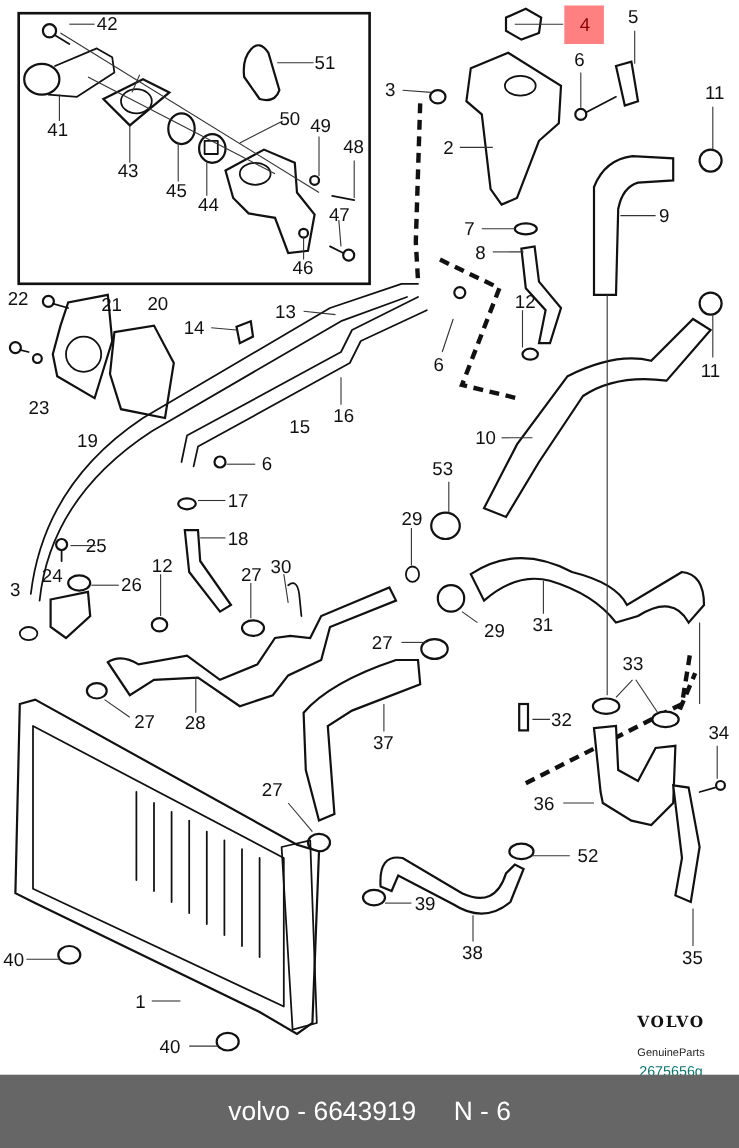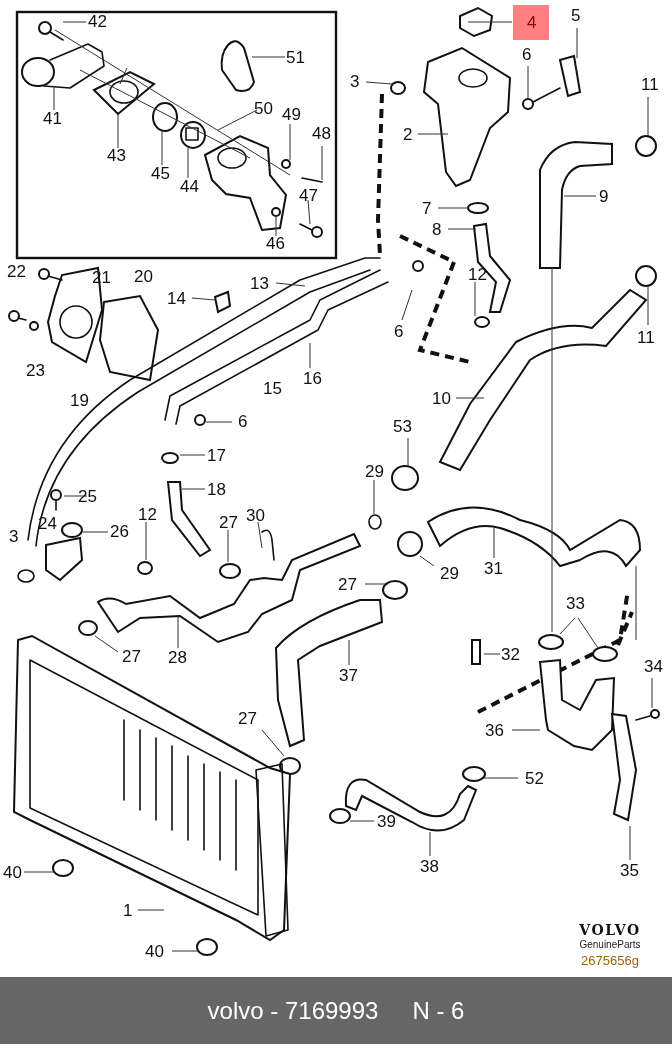--- a/index.html
+++ b/index.html
@@ -8,22 +8,22 @@
     #diagram text { font-family: "Liberation Sans", sans-serif; font-size: 17px; fill: #111; }
     .part { fill: none; stroke: #111; stroke-width: 1.6; stroke-linejoin: round; stroke-linecap: round; }
     .thick { fill: #fff; stroke: #111; stroke-width: 2; }
     .leader { stroke: #333; stroke-width: 1; }
     .dash { fill: none; stroke: #111; stroke-width: 4; stroke-dasharray: 9 6; }
     .inset { fill: none; stroke: #111; stroke-width: 2.4; }
     .hl { fill: #ff8080; }
     .hl-text { fill: #8b0000 !important; }
     #brand { position: absolute; left: 560px; top: 922px; width: 100px; text-align: center; }
     #brand .logo { font-family: "DejaVu Serif", serif; font-weight: bold; font-size: 14px; letter-spacing: 1.5px; color: #111; }
-    #brand .sub { font-size: 10px; color: #222; margin-top: 1px; }
-    #brand .code { font-size: 13px; color: #a16207; margin-top: 3px; }
+    #brand .sub { font-size: 10px; color: #222; margin-top: 14px; }
+    #brand .code { font-size: 13px; color: #0f766e; margin-top: 3px; }
     #footer { position: absolute; left: 0; top: 977px; width: 672px; height: 67px; background: #666666; color: #ffffff;
       display: flex; align-items: center; justify-content: center; font-size: 24px; font-family: "Liberation Sans", sans-serif; }
     #footer .gap { display: inline-block; width: 34px; }
   </style>
 </head>
 <body>
 
 <svg id="diagram" viewBox="0 0 672 975" xmlns="http://www.w3.org/2000/svg">
 
   <rect class="inset" x="17" y="12" width="319" height="246"></rect>
@@ -367,16 +367,16 @@
   <div class="logo">VOLVO</div>
   <div class="sub">GenuineParts</div>
   <div class="code">2675656g</div>
 </div>
 
 <div id="footer">
   <span>volvo</span>
   <span>&nbsp;</span>
   <span>-</span>
   <span>&nbsp;</span>
-  <span>7169993</span>
+  <span>6643919</span>
   <span class="gap"></span>
   <span>N - 6</span>
 </div>
 
 </body></html>

